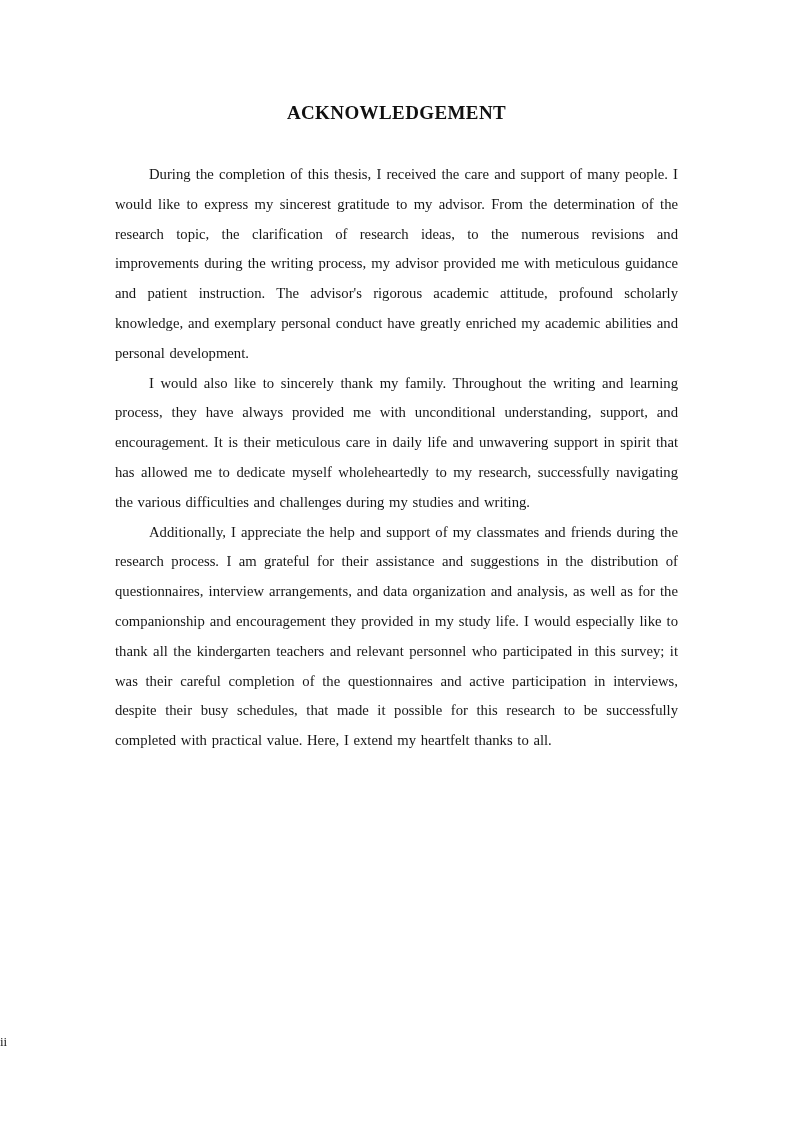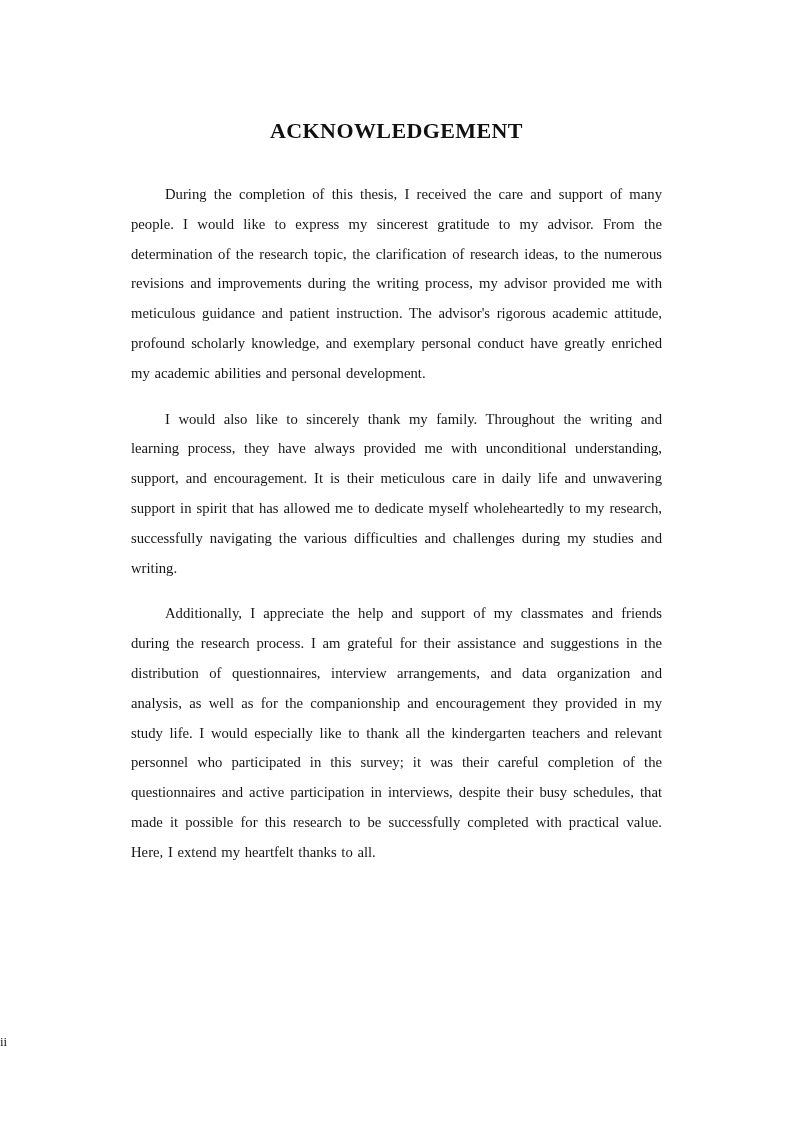--- a/index.html
+++ b/index.html
@@ -12,37 +12,37 @@
     width: 793px;
     height: 1122px;
     margin: 0 auto;
     background: #ffffff;
     font-family: "Liberation Serif", "DejaVu Serif", serif;
     color: #161616;
     overflow: hidden;
     box-sizing: border-box;
   }
   .doc-title {
-    margin: 16px;
+    margin: 0;
     padding-top: 102px;
     text-align: center;
-    font-size: 22px;
+    font-size: 19px;
     font-weight: bold;
     letter-spacing: 0.4px;
     color: #111111;
   }
   .content {
     margin: 36px 115px 0 115px;
     text-align: justify;
     font-size: 14.7px;
     line-height: 29.8px;
     word-spacing: 1px;
   }
   .content p {
-    margin: 16px;
+    margin: 0;
     padding: 0;
     text-indent: 34px;
   }
   .page-number {
     position: absolute;
     bottom: 72px;
     left: 0;
     width: 100%;
     font-size: 13px;
     color: #222222;

